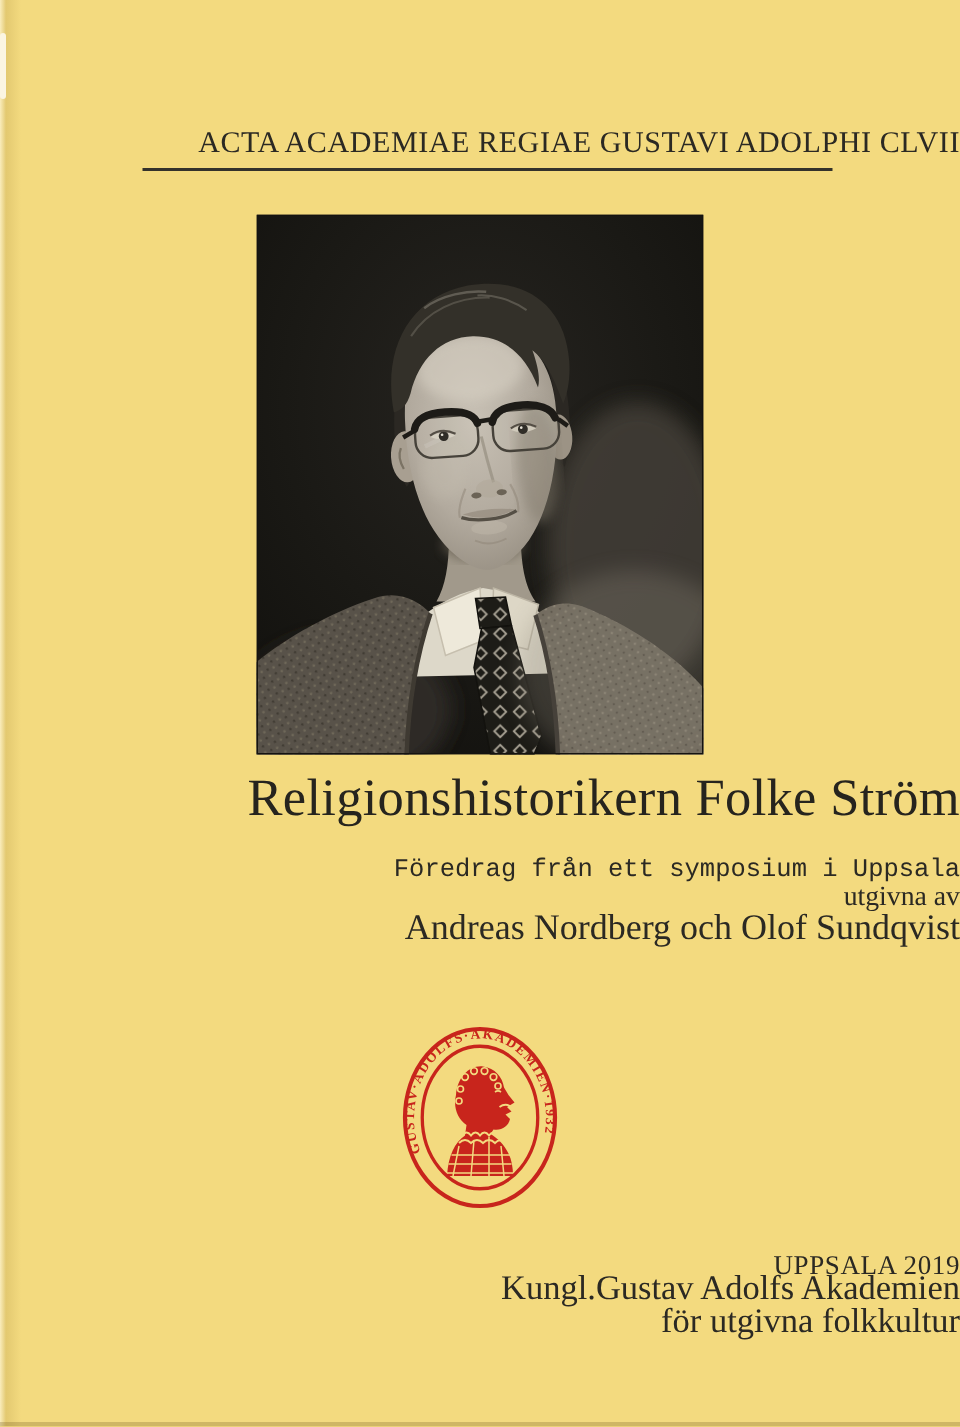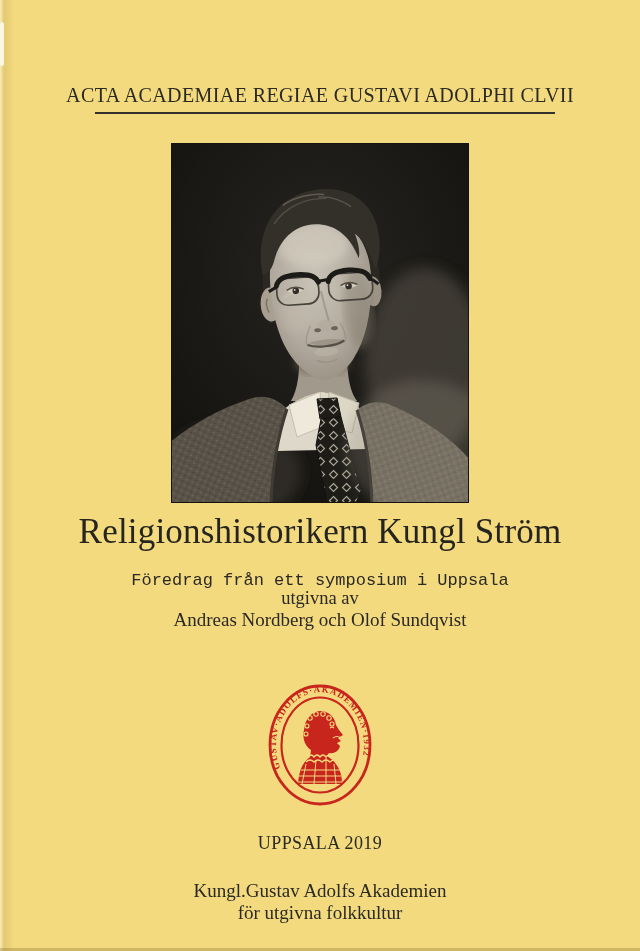--- a/index.html
+++ b/index.html
@@ -3,33 +3,33 @@
 <meta charset="utf-8">
 <style>
   html,body{margin:0;padding:0;}
   body{
     width:640px;height:951px;
     background:var(--cover-background,#f3da7f);
     font-family:"Liberation Serif","DejaVu Serif",serif;
     position:relative;overflow:hidden;
   }
   .cover{position:absolute;inset:0;}
-  .txt{position:absolute;left:0;right:0;text-align:center;color:var(--text,#2b2923);}
+  .txt{position:absolute;left:0;right:0;text-align:right;color:var(--text,#2b2923);}
   .series{top:84px;font-size:20px;letter-spacing:.4px;}
   .series-divider{position:absolute;top:112px;left:95px;width:460px;height:2px;background:#34322b;}
   .photo{position:absolute;top:143px;left:171px;width:298px;height:360px;}
   .photo svg{display:block;}
   .title{top:512px;font-size:35px;letter-spacing:.2px;color:#26241e;font-weight:normal;margin:0;}
   .subtitle{top:569px;font-size:17px;line-height:23px;font-family:Liberation Mono, monospace;}
   .byline{top:588px;}
   .byline-label{font-size:18.5px;line-height:20px;}
-  .byline-editors{font-size:19px;line-height:23px;}
+  .byline-editors{font-size:24px;line-height:23px;}
   .seal{position:absolute;top:684px;left:50%;transform:translateX(-50%);width:104px;height:122px;}
   .place-year{top:820px;font-size:18px;letter-spacing:.4px;margin-top:13px;}
-  .publisher{top:880px;font-size:19px;line-height:21.5px;}
+  .publisher{top:848px;font-size:23px;line-height:21.5px;}
   .red-stroke{stroke:var(--seal-red,#c8251c);fill:none;}
   .red-fill{fill:var(--seal-red,#c8251c);}
   .red-text{fill:var(--seal-red,#c8251c);font-family:"Liberation Serif","DejaVu Serif",serif;font-weight:bold;}
   .seal-detail{stroke:var(--cover-background,#f3da7f);fill:none;}
   
   .scan-left{position:absolute;left:0;top:0;bottom:0;width:14px;
     background:linear-gradient(90deg,rgba(255,252,238,.55) 0px,rgba(170,140,60,.22) 4px,rgba(170,140,60,0) 14px);}
   .scan-corner{position:absolute;left:0;top:22px;width:4px;height:44px;background:#fbf5e2;border-radius:2px;}
   .scan-bottom{position:absolute;left:0;right:0;bottom:0;height:3px;background:rgba(125,98,40,.30);}
 </style>
@@ -140,21 +140,21 @@
       <path d="M-2 362 L-2 300 C20 282 48 266 78 256 C94 250 108 257 116 266 C108 292 102 326 100 362 Z" fill="url(#tweedL)"></path>
       <path d="M116 266 C106 296 101 330 100 362" stroke="#3f3a32" stroke-width="3" fill="none"></path>
       <path d="M300 362 L300 318 C282 296 252 276 224 264 C208 256 196 259 186 267 C196 296 200 328 201 362 Z" fill="url(#tweedR)"></path>
       <ellipse cx="252" cy="305" rx="78" ry="68" fill="#8f887a" opacity=".30" filter="url(#b7)"></ellipse>
       <path d="M186 267 C196 298 200 330 201 362" stroke="#46413a" stroke-width="3" fill="none"></path>
 
       <rect x="0.5" y="0.5" width="297" height="359" fill="none" stroke="#141310" stroke-width="1"></rect>
     </svg>
   </div>
 
-  <h1 class="txt title">Religionshistorikern Kungl Ström</h1>
+  <h1 class="txt title">Religionshistorikern Folke Ström</h1>
 
   <div class="txt subtitle">
     <div>Föredrag från ett symposium i Uppsala</div>
   </div>
 
   <div class="txt byline">
     <div class="byline-label">utgivna av</div>
     <div class="byline-editors">Andreas Nordberg och Olof Sundqvist</div>
   </div>
 

